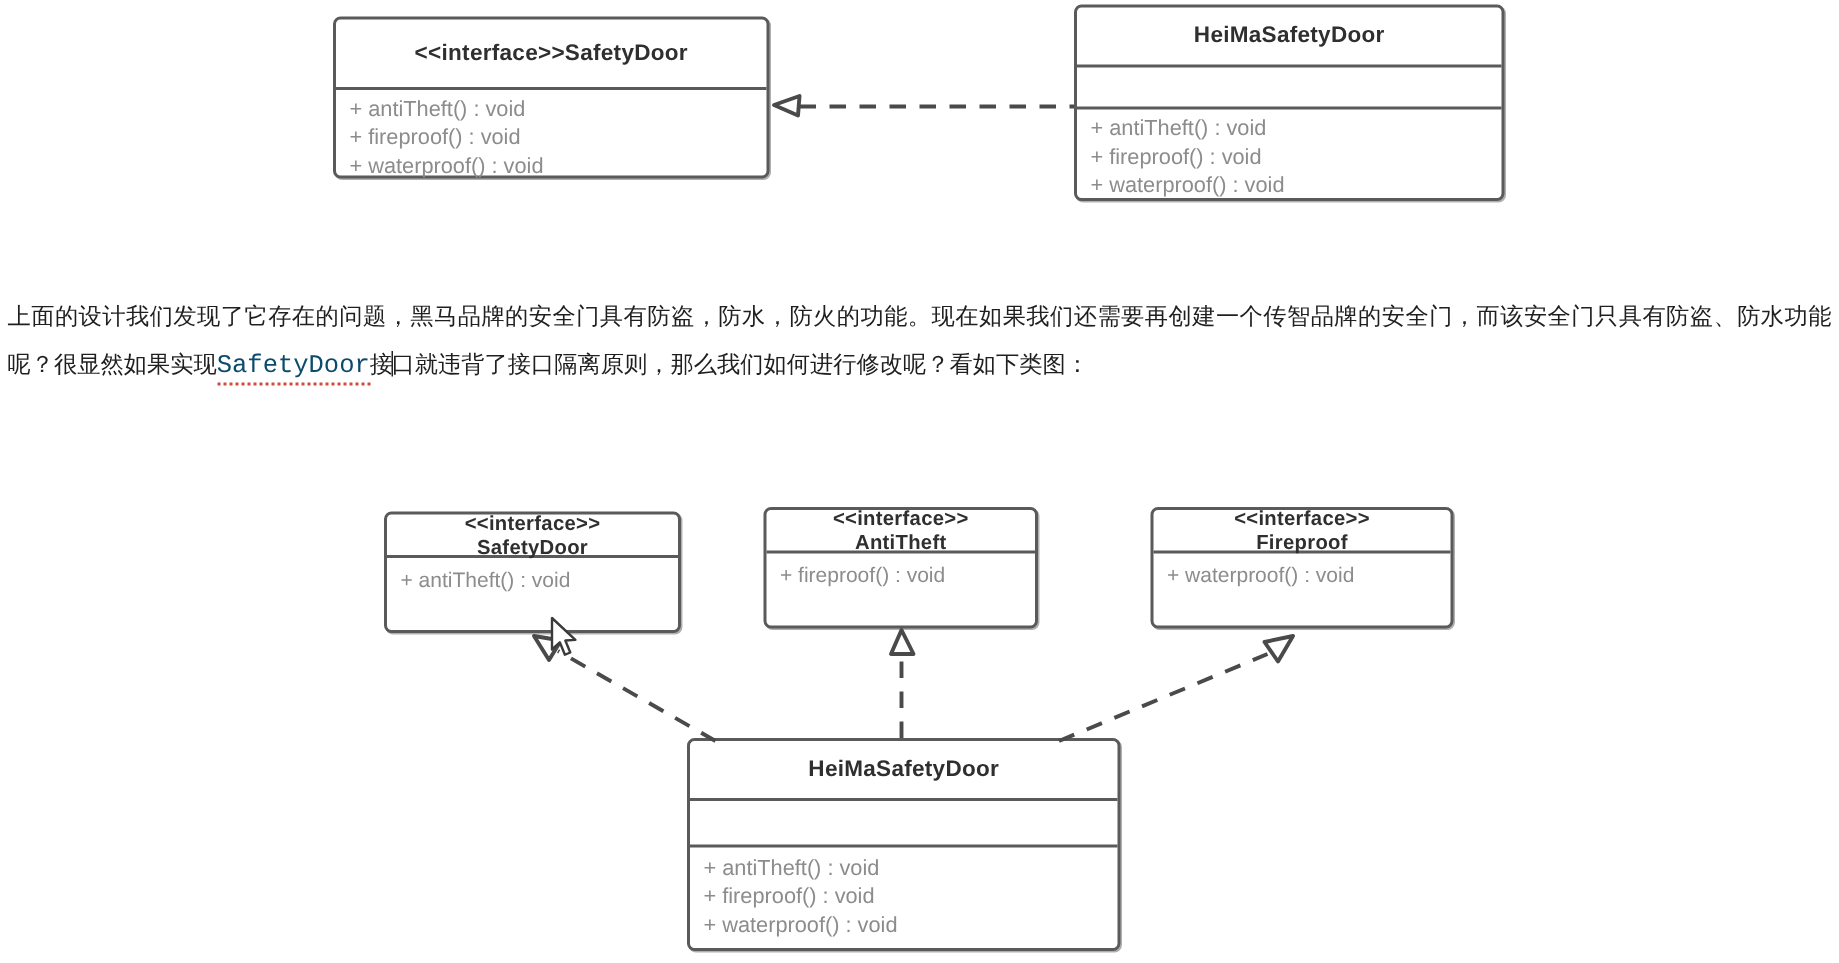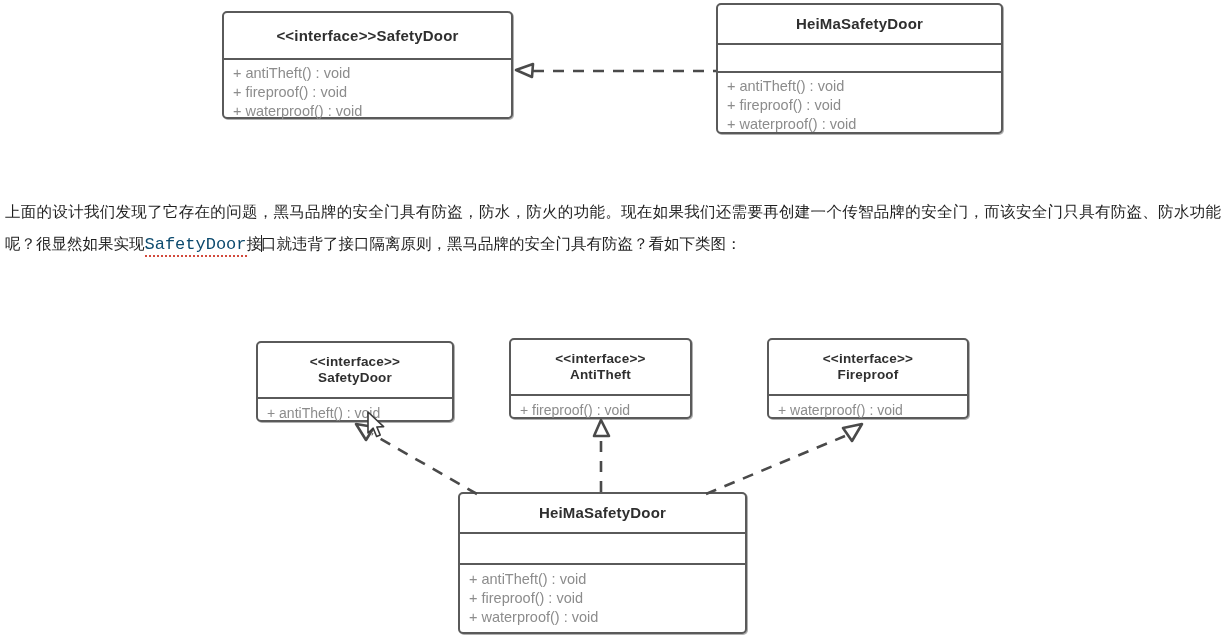--- a/index.html
+++ b/index.html
@@ -57,21 +57,21 @@
   
   #box-heima-top{left:716px;top:3px;width:287px;height:131px;}
   #box-heima-top .uml-head{height:40px;font-size:15px;}
   #box-heima-top .uml-attrs{height:28px;}
   #box-heima-top .uml-ops{font-size:14.5px;padding-top:4px;}
 
   
   #box-antitheft{left:256px;top:341px;width:198px;height:81px;}
   #box-fireproof{left:509px;top:338px;width:183px;height:81px;}
   #box-waterproof{left:767px;top:338px;width:202px;height:81px;}
-  .iface .uml-head{height:56px;font-size:13.5px;justify-content:center;}
+  .iface .uml-head{height:29px;font-size:13.5px;justify-content:center;}
   .iface .uml-ops{font-size:14px;padding-top:5px;}
 
   
   #box-heima-bottom{left:458px;top:492px;width:289px;height:142px;}
   #box-heima-bottom .uml-head{height:40px;font-size:15px;}
   #box-heima-bottom .uml-attrs{height:31px;}
   #box-heima-bottom .uml-ops{font-size:14.5px;padding-top:5px;}
 
   
   .links{position:absolute;left:0;top:0;width:1226px;height:642px;pointer-events:none;}
@@ -192,19 +192,19 @@
       <line x1="601" y1="492" x2="601" y2="437" stroke="#4a4a4a" stroke-width="2.6" stroke-dasharray="11 9"></line>
       <path d="M601 420 L594 436 L609 436 Z" fill="none" stroke="#4a4a4a" stroke-width="2.6" stroke-linejoin="round" stroke-linecap="round"></path>
     </g>
 
     <g>
       <line x1="706" y1="494" x2="845" y2="436" stroke="#4a4a4a" stroke-width="2.6" stroke-dasharray="11 9"></line>
       <path d="M862 424 L843 428 L852 441 Z" fill="none" stroke="#4a4a4a" stroke-width="2.6" stroke-linejoin="round" stroke-linecap="round"></path>
     </g>
   </svg>
 
-  <div id="paragraph"><span>上面的设计我们发现了它存在的问题，黑马品牌的安全门具有防盗，防水，防火的功能。现在如果我们还需要再创建一个传智品牌的安全门，而该安全门只具有防盗、防水功能呢？很显然如果实现</span><span class="code-link">SafetyDoor</span><span>接</span><span class="caret"></span><span>口就违背了接口隔离原则，黑马品牌的安全门具有防盗？看如下类图：</span></div>
+  <div id="paragraph"><span>上面的设计我们发现了它存在的问题，黑马品牌的安全门具有防盗，防水，防火的功能。现在如果我们还需要再创建一个传智品牌的安全门，而该安全门只具有防盗、防水功能呢？很显然如果实现</span><span class="code-link">SafetyDoor</span><span>接</span><span class="caret"></span><span>口就违背了接口隔离原则，那么我们如何进行修改呢？看如下类图：</span></div>
 
   <svg id="mouse-cursor" viewBox="0 0 22 30">
     <path d="M2 1 L2 22 L7.2 17.2 L10.6 25.5 L14.2 24 L10.9 16 L17.6 15.6 Z" fill="#ffffff" stroke="#3a3a3a" stroke-width="1.6" stroke-linejoin="round"></path>
   </svg>
 
 </div>
 
 </body></html>

